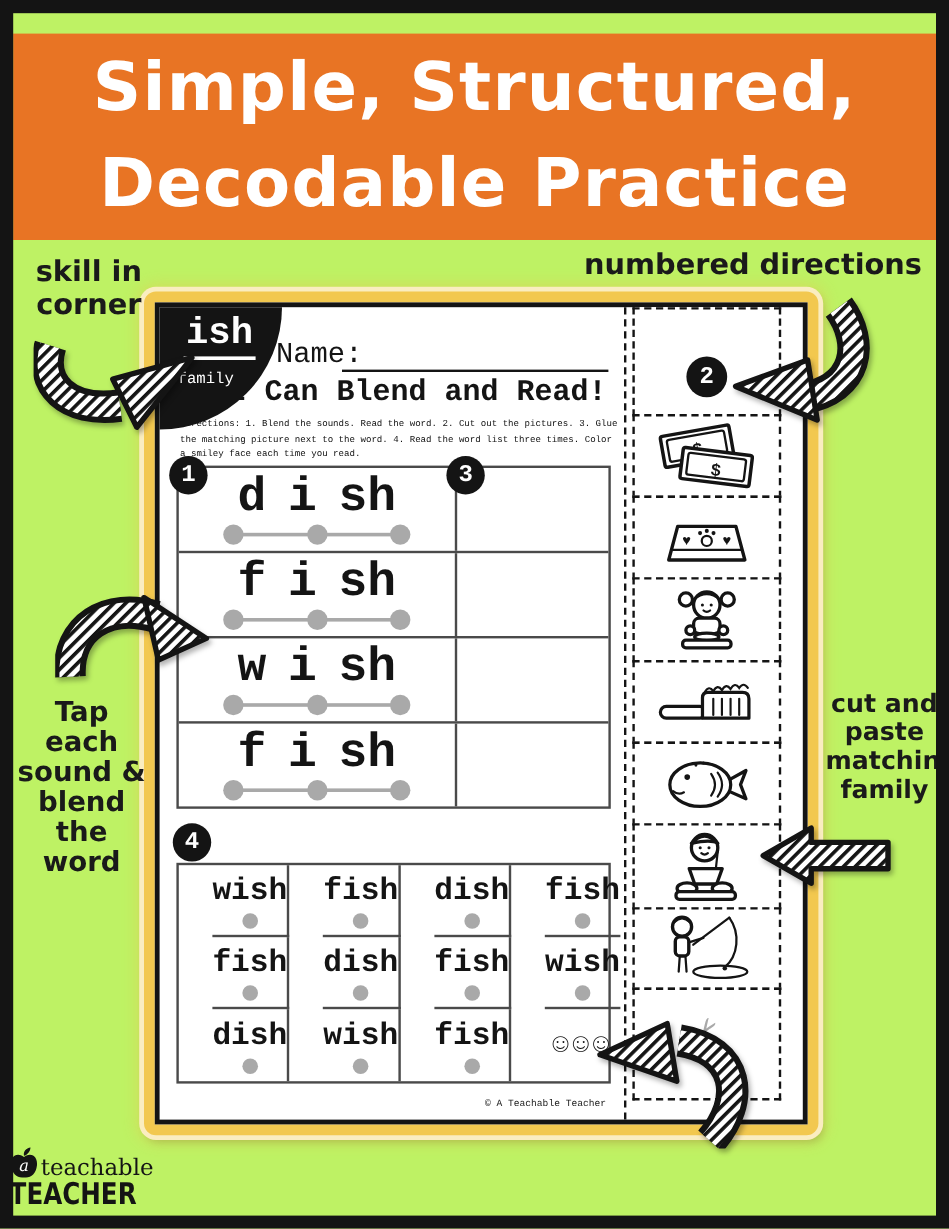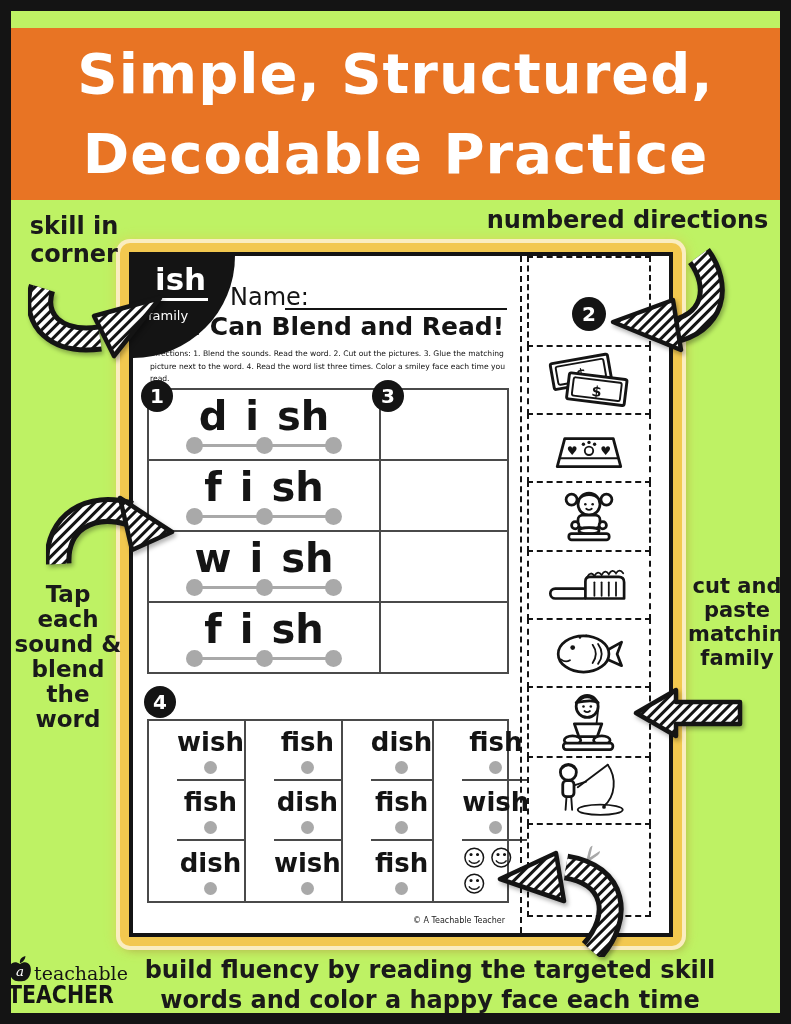--- a/index.html
+++ b/index.html
@@ -22,21 +22,21 @@
   .a-bottom{left:135px;top:955px;width:590px;font-size:24px;line-height:30px;}
 
   
   .logo{position:absolute;left:8px;top:956px;z-index:30;}
   .logo-row{display:flex;align-items:flex-end;gap:2px;}
   .logo-script{font-family:"DejaVu Serif",serif;font-size:19px;line-height:20px;}
   .logo-caps{font-weight:bold;font-size:25px;line-height:24px;letter-spacing:0px;
              transform:scaleX(.82);transform-origin:left;}
 
   
-  .ws{position:absolute;left:120px;top:243px;width:562px;height:703px;z-index:10;}
+  .ws{position:absolute;left:120px;top:243px;width:562px;height:703px;z-index:10;font-family:Liberation Mono, monospace;}
   .gold{position:absolute;inset:0;background:#F2C84F;border-radius:10px;
         box-shadow:0 0 0 4px #FAEDC0, 0 0 12px 5px rgba(238,195,80,.45), 3px 4px 8px rgba(0,0,0,.25);}
   .page{position:absolute;inset:9px;background:#fff;border:4px solid #141414;}
   .page-inner{position:absolute;inset:0;}
 
   .badge{position:absolute;left:0;top:0;width:102px;height:102px;background:#141414;
          border-radius:0 0 100% 0;z-index:3;}
   .badge .skill{position:absolute;left:20px;top:5px;color:#fff;font-weight:bold;font-size:31px;
                 border-bottom:3px solid #fff;padding:0 2px 1px 2px;}
   .badge .fam{position:absolute;left:15px;top:52px;color:#fff;font-size:13px;}
@@ -126,24 +126,20 @@
     <div>sound &amp;</div>
     <div>blend</div>
     <div>the</div>
     <div>word</div>
   </div>
   <div class="anno a-cut">
     <div>cut and</div>
     <div>paste</div>
     <div>matching</div>
     <div>family</div>
-  </div>
-  <div class="anno a-bottom">
-    <div>build fluency by reading the targeted skill</div>
-    <div>words and color a happy face each time</div>
   </div>
 
   <div class="logo">
     <div class="logo-row">
       <svg width="24" height="27" viewBox="0 0 26 30">
         <path d="M13 9 C20 4 26 9 25 17 C24 25 19 29 13 28 C7 29 2 25 1 17 C0 9 6 4 13 9 Z" fill="#141414"></path>
         <path d="M13 8 C12 4 15 1 19 0 C19 4 16 7 13 8 Z" fill="#141414"></path>
         <text x="13" y="22" text-anchor="middle" font-size="15" font-style="italic" fill="#ffffff" font-family="DejaVu Serif, serif">a</text>
       </svg>
       <span class="logo-script">teachable</span>

